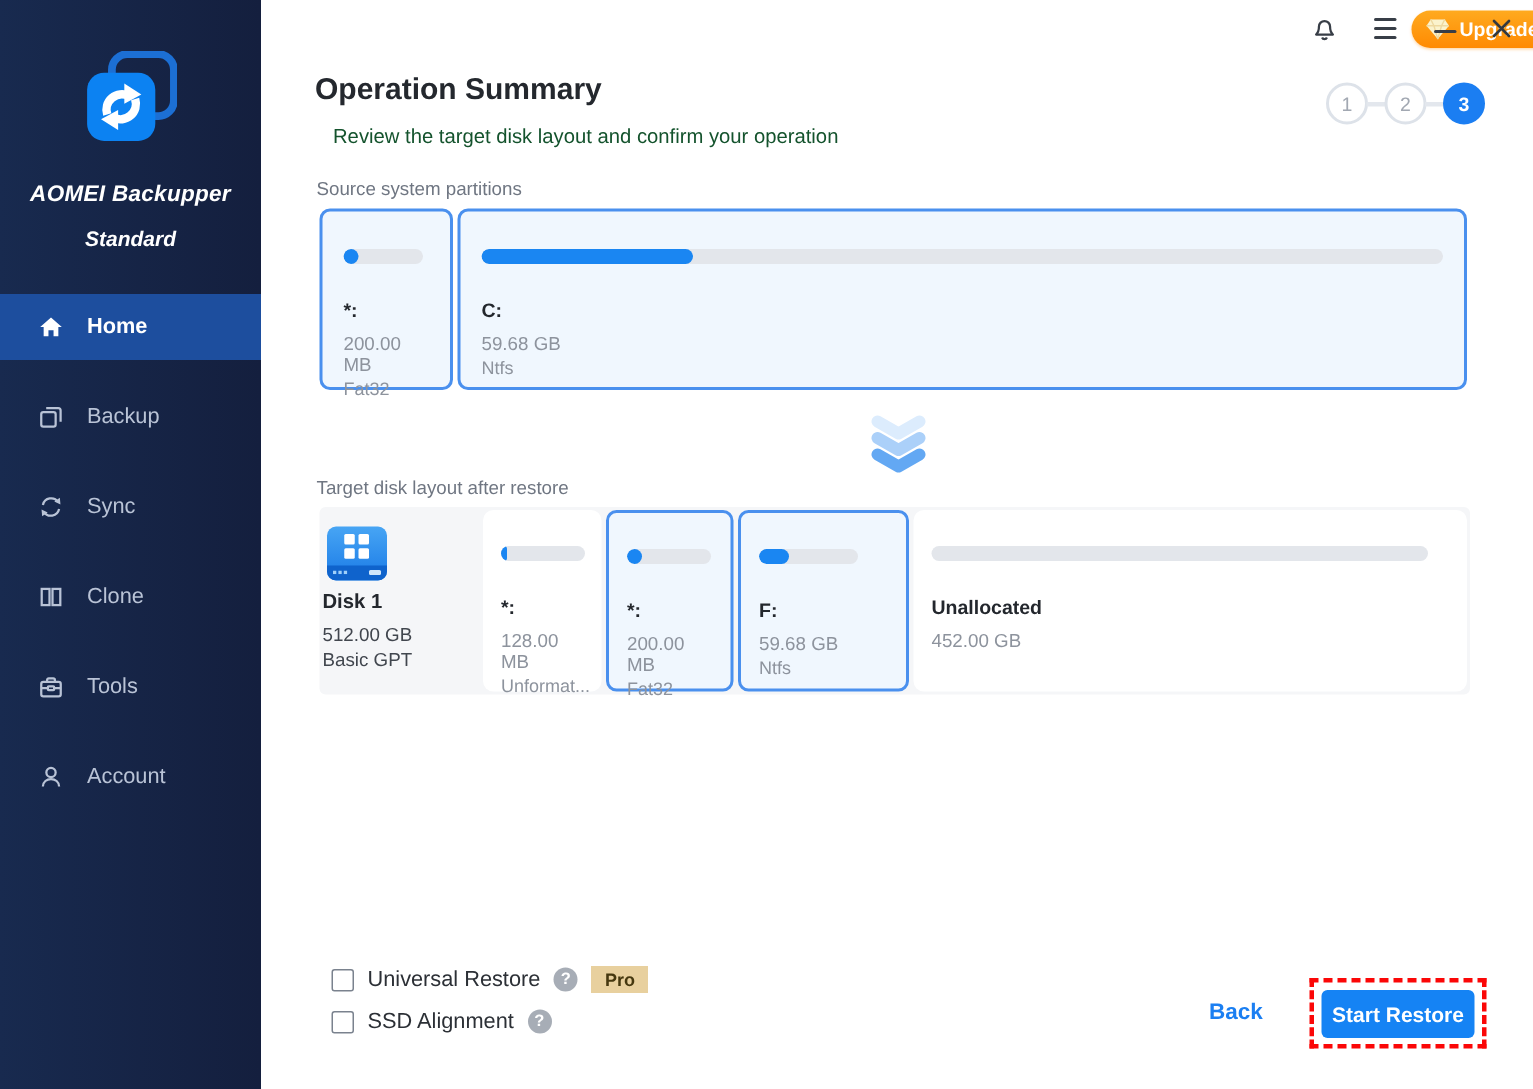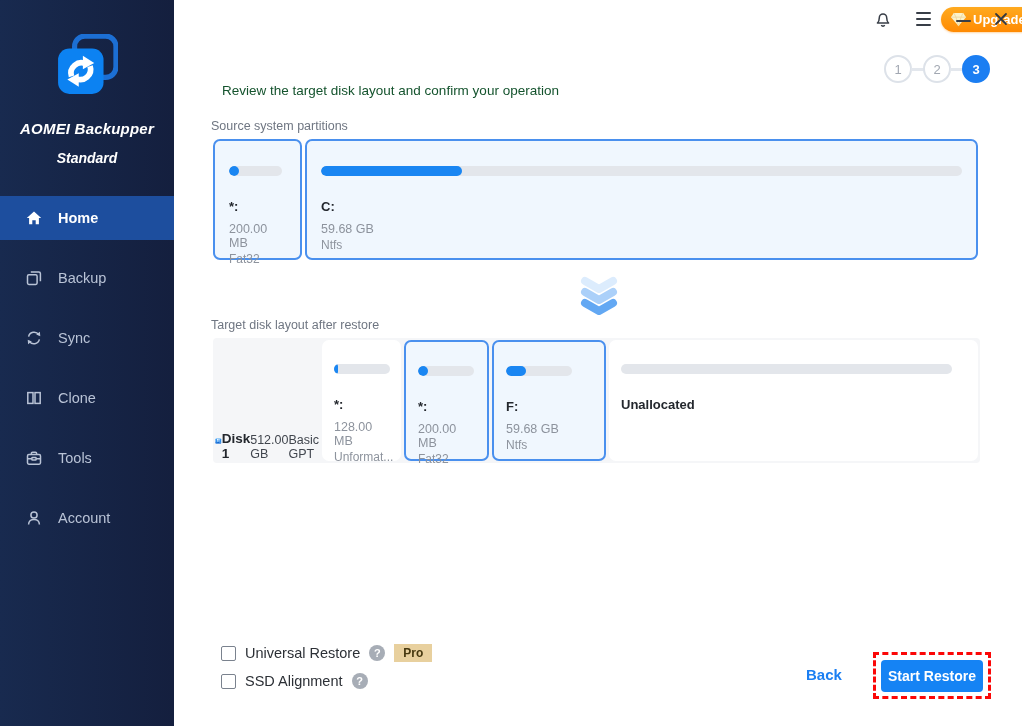--- a/index.html
+++ b/index.html
@@ -47,21 +47,21 @@
   .p-name{margin-top:23px;font-size:13px;font-weight:bold;color:#23272d;}
   .p-size{margin-top:8px;font-size:12.5px;color:#8d939d;}
   .p-fs{margin-top:2px;font-size:12px;color:#8d939d;}
   .src1{width:89px;flex:0 0 89px;}
   .src2{flex:1;}
   .src1 .p-bar{width:53px;} .src2 .p-bar{width:100%;}
   .chevrons{position:absolute;left:406px;top:276px;}
   
   .tgt-panel{position:absolute;left:39px;top:338px;width:767px;height:125px;background:#f5f6f8;
     border-radius:4px;box-sizing:border-box;padding:2px;display:flex;gap:3px;}
-  .disk-cell{width:104px;flex:0 0 104px;display:flex;flex-direction:row;align-items:flex-end;padding-top:9px;}
+  .disk-cell{width:104px;flex:0 0 104px;display:flex;flex-direction:column;align-items:flex-start;padding-top:9px;}
   .disk-name{font-size:13.5px;font-weight:bold;color:#23272d;margin-top:4px;}
   .disk-size{font-size:12.5px;color:#41464e;margin-top:8px;}
   .disk-type{font-size:12.5px;color:#41464e;margin-top:3px;}
   .tp{padding:24px 12px 0;}
   .tp1{width:79px;flex:0 0 79px;} .tp2{width:85px;flex:0 0 85px;}
   .tp3{width:114px;flex:0 0 114px;} .tp4{flex:1;}
   .tp1 .p-bar{width:56px;} .tp2 .p-bar{width:56px;} .tp3 .p-bar{width:66px;} .tp4 .p-bar{width:96%;}
   .tp4 .p-name{color:#23272d;}
   
   .opt-row{position:absolute;left:47px;display:flex;align-items:center;gap:9px;}
@@ -174,20 +174,21 @@
   </div>
   <div class="tb-icon" style="left:779px;top:11px;">
     <div class="min-bar"></div>
   </div>
   <div class="tb-icon" style="left:817px;">
     <svg width="16" height="16" viewBox="0 0 16 16">
       <path d="M3 3 L13 13 M13 3 L3 13" stroke="#33383f" stroke-width="1.8" stroke-linecap="round"></path>
     </svg>
   </div>
 
+  <div class="page-title">Operation Summary</div>
   <div class="page-sub">Review the target disk layout and confirm your operation</div>
   <div class="steps">
     <div class="step">1</div>
     <div class="step-conn"></div>
     <div class="step">2</div>
     <div class="step-conn"></div>
     <div class="step active">3</div>
   </div>
 
   <div class="sec-label" style="top:119px;">Source system partitions</div>
@@ -272,20 +273,21 @@
       <div class="p-name">F:</div>
       <div class="p-size">59.68 GB</div>
       <div class="p-fs">Ntfs</div>
     </div>
 
     <div class="part plain tp tp4">
       <div class="p-bar">
           <div class="p-fill" style="width: 0%;"></div>
         </div>
       <div class="p-name">Unallocated</div>
+      <div class="p-size">452.00 GB</div>
     </div>
   </div>
 
   <div class="opt-row" style="top:644px;">
     <span class="cb"></span>
     <span class="opt-label">Universal Restore</span>
     <span class="help">?</span>
     <span class="pro-badge">Pro</span>
   </div>
   <div class="opt-row" style="top:673px;">

